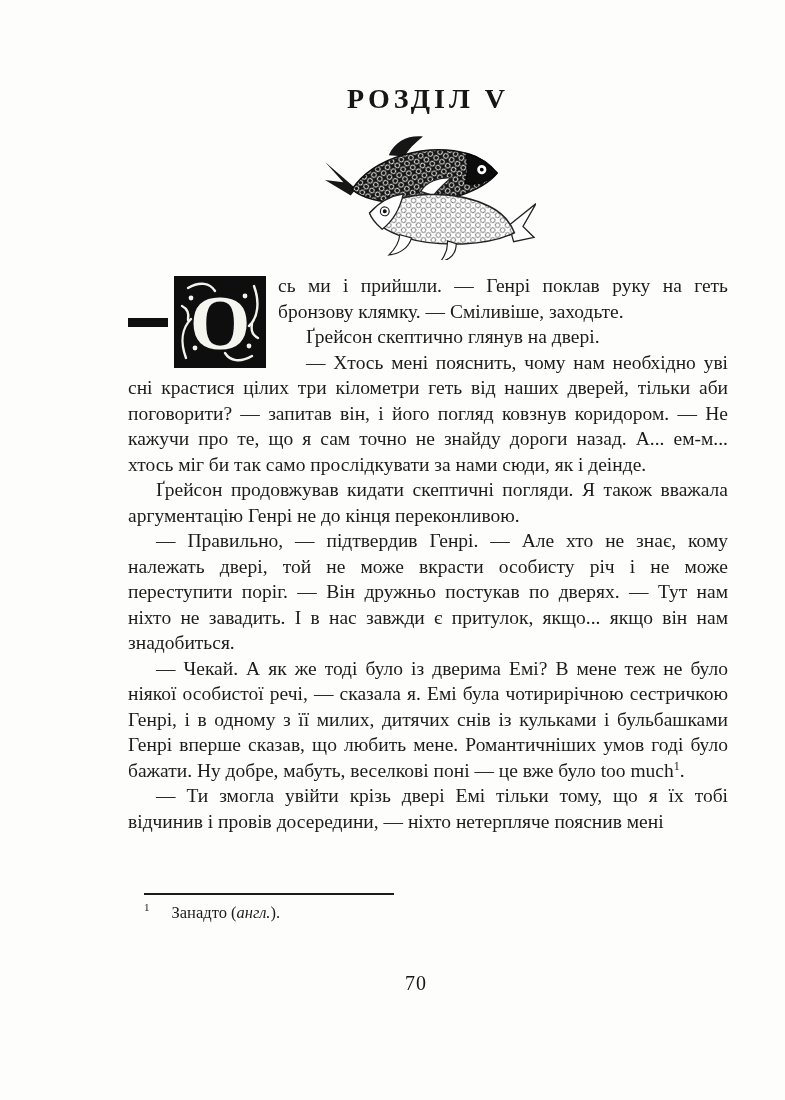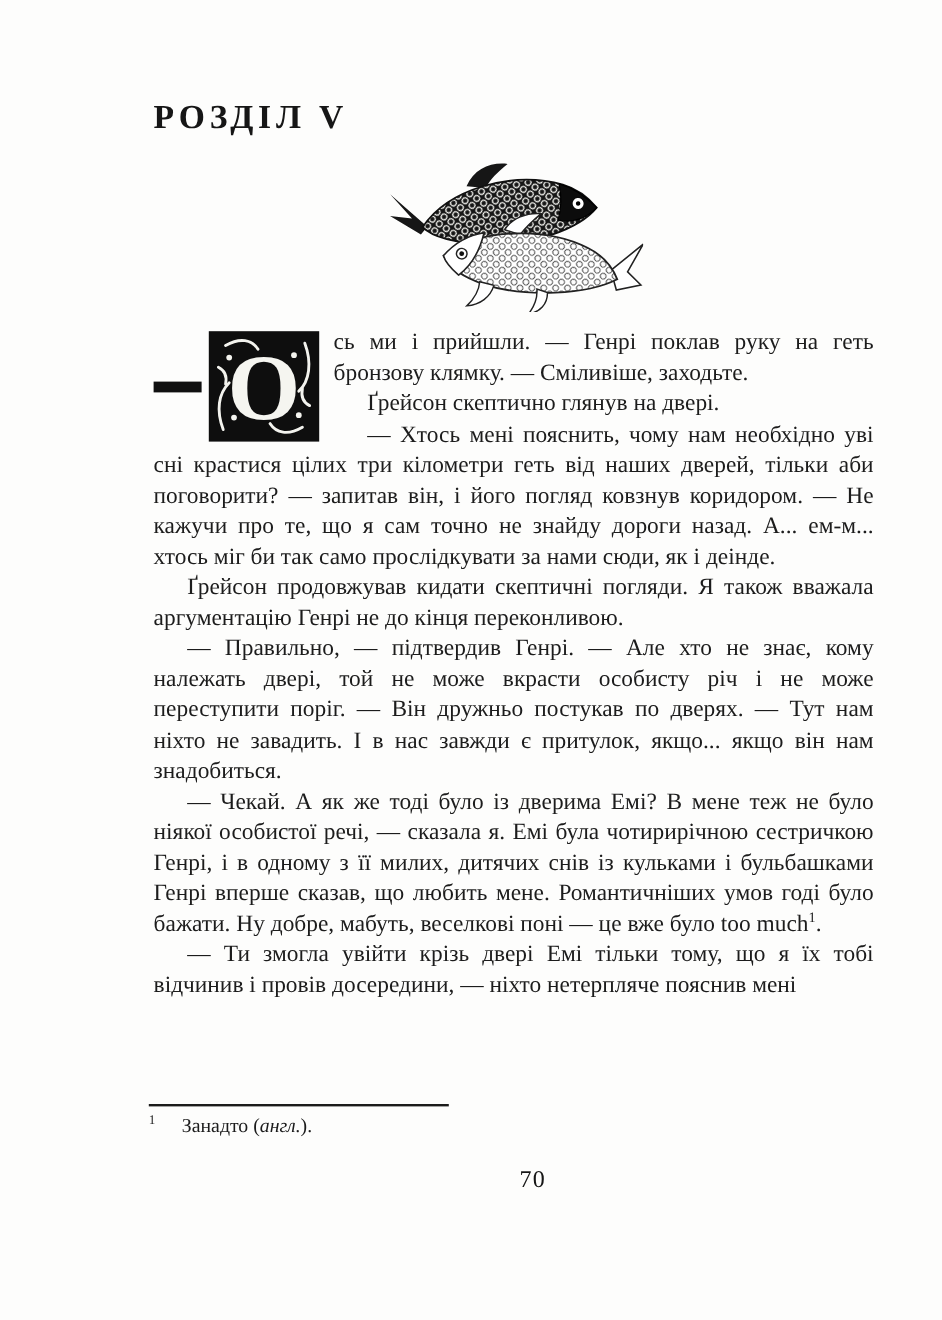--- a/index.html
+++ b/index.html
@@ -6,21 +6,21 @@
   body{
     width:785px;height:1100px;overflow:hidden;
     background:#fdfdfc;color:#1e1e1e;
     font-family:"Liberation Serif","DejaVu Serif",serif;
     position:relative;
   }
   .page{position:relative;width:785px;height:1100px;}
   .chapter-title{
     margin:0;padding-top:82px;
     margin-left:128px;width:600px;
-    text-align:left;
+    text-align:center;
     font-size:28px;line-height:34px;
     font-weight:bold;letter-spacing:4px;
     color:#161616;
   }
   .illustration{
     margin-left:128px;width:600px;margin-top:14px;
     text-align:center;height:130px;
   }
   .body-text{
     margin-left:128px;width:600px;margin-top:13px;
@@ -41,27 +41,27 @@
     position:absolute;right:0;top:0;
     width:92px;height:92px;background:#0e0e0e;
   }
   .dropcap-box svg{position:absolute;left:0;top:0;}
   .dropcap-letter{
     position:absolute;left:0;top:1px;width:92px;
     text-align:center;font-size:78px;line-height:92px;
     color:#f5f5f0;font-weight:bold;
   }
   .fn-ref{font-size:12px;line-height:0;}
-  .footnote-block{position:absolute;left:124px;top:893px;width:600px;margin-top:27px;}
+  .footnote-block{position:absolute;left:144px;top:893px;width:600px;}
   .footnote-rule{width:250px;border-top:2px solid #1b1b1b;}
   .footnote-text{margin:6px 0 0 0;font-size:16.5px;color:#1c1c1c;}
   .footnote-text sup{font-size:11px;}
   .fn-gap{display:inline-block;width:22px;}
   .page-number{
-    position:absolute;left:144px;top:972px;width:600px;
+    position:absolute;left:116px;top:972px;width:600px;
     text-align:center;font-size:20px;letter-spacing:1px;color:#161616;
   }
 </style>
 </head>
 <body>
 
 <div class="page">
 
   <h1 class="chapter-title">РОЗДІЛ V</h1>
 

